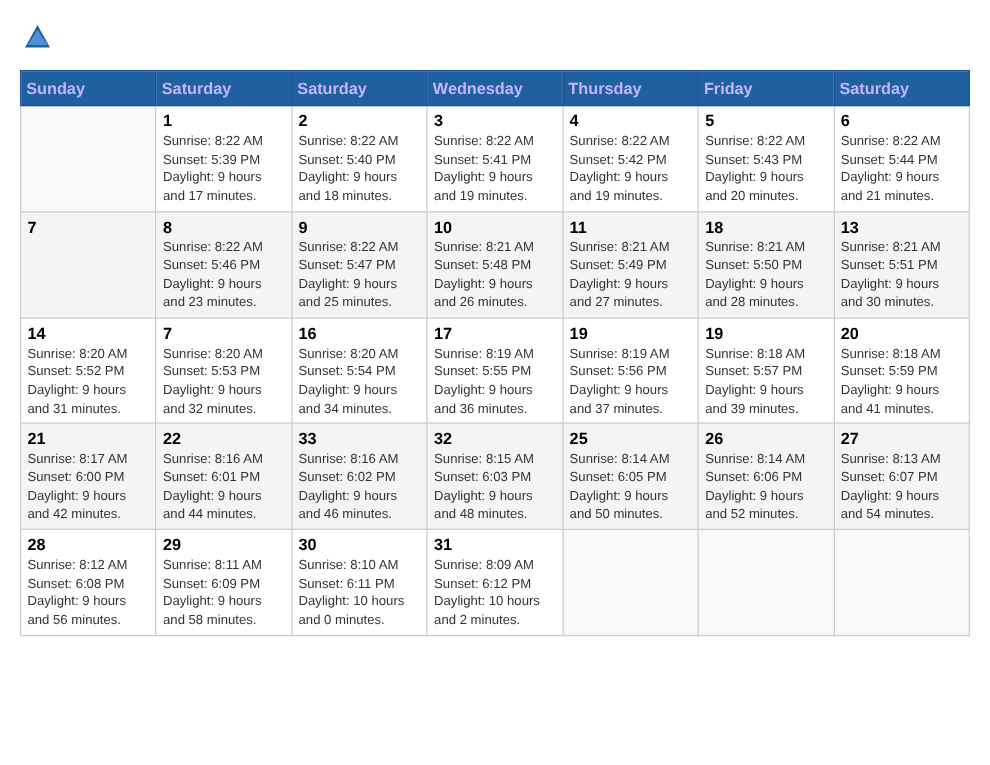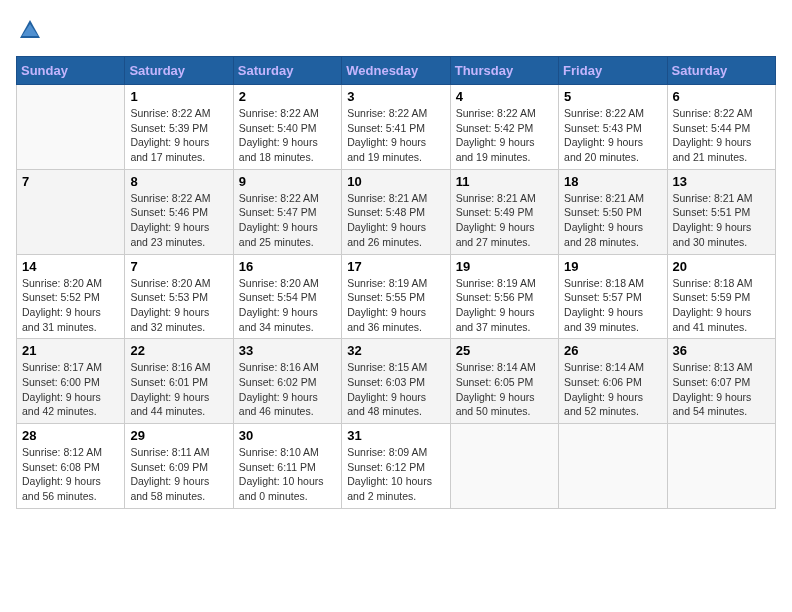--- a/index.html
+++ b/index.html
@@ -232,21 +232,21 @@
         </td>
         <td>
           <span class="day-number">25</span>
           <div class="day-info">Sunrise: 8:14 AM<br>Sunset: 6:05 PM<br>Daylight: 9 hours<br>and 50 minutes.</div>
         </td>
         <td>
           <span class="day-number">26</span>
           <div class="day-info">Sunrise: 8:14 AM<br>Sunset: 6:06 PM<br>Daylight: 9 hours<br>and 52 minutes.</div>
         </td>
         <td>
-          <span class="day-number">36</span>
+          <span class="day-number">27</span>
           <div class="day-info">Sunrise: 8:13 AM<br>Sunset: 6:07 PM<br>Daylight: 9 hours<br>and 54 minutes.</div>
         </td>
       </tr>
       <tr>
         <td>
           <span class="day-number">28</span>
           <div class="day-info">Sunrise: 8:12 AM<br>Sunset: 6:08 PM<br>Daylight: 9 hours<br>and 56 minutes.</div>
         </td>
         <td>
           <span class="day-number">29</span>

